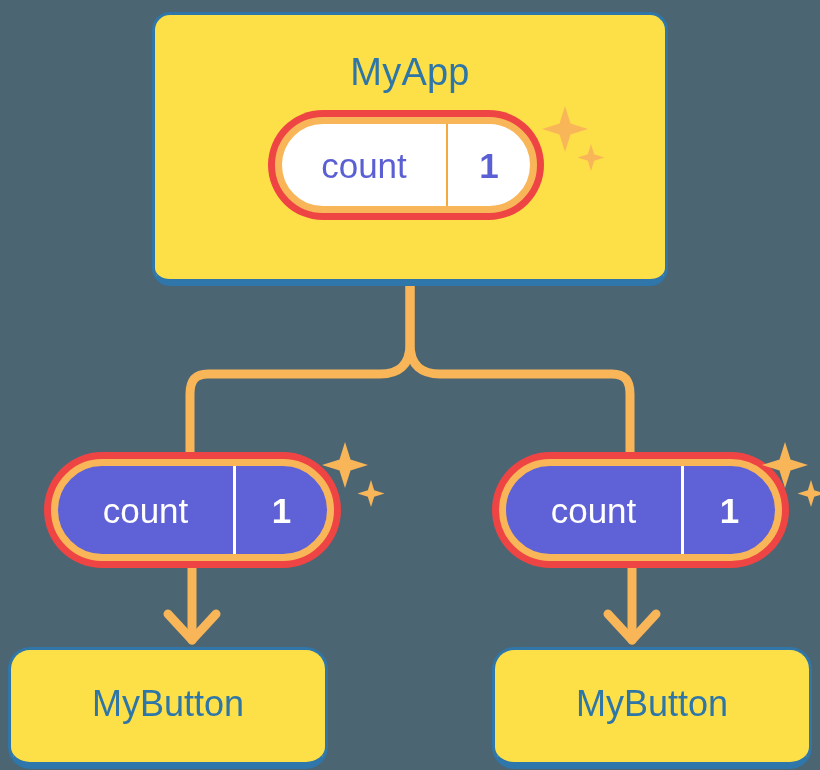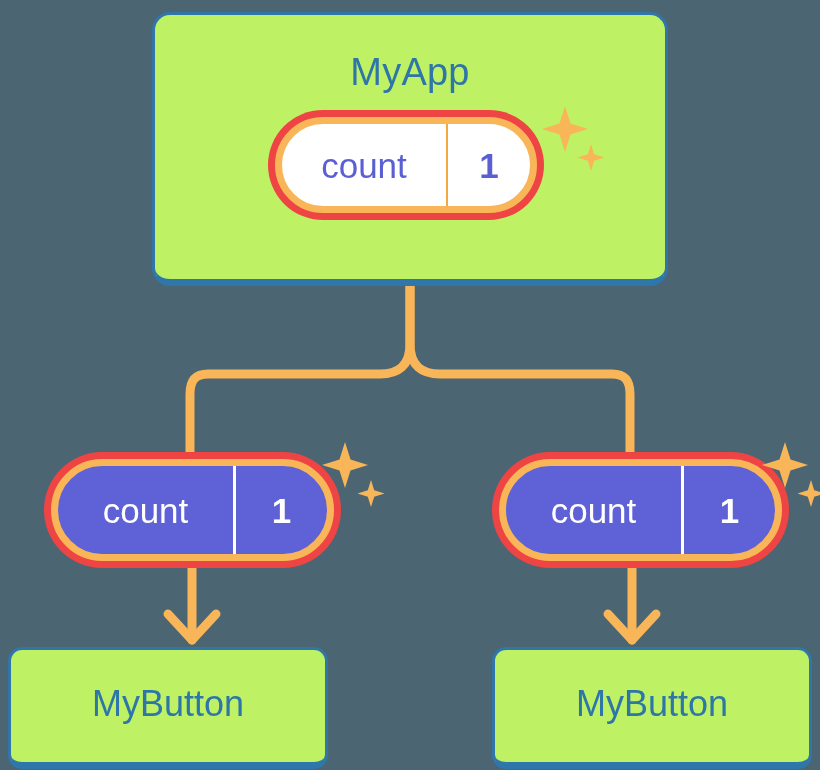--- a/index.html
+++ b/index.html
@@ -26,21 +26,21 @@
     top: 0;
     width: 820px;
     height: 770px;
     z-index: 1;
     pointer-events: none;
   }
 
   
   .card {
     position: absolute;
-    background: #bef264;
+    background: #fde047;
     border: 3px solid #3076a8;
     border-bottom: 7px solid #2f76ab;
     border-radius: 16px;
     box-sizing: border-box;
     z-index: 3;
   }
 
   
   #app-card {
     left: 152px;
@@ -56,21 +56,21 @@
     font-weight: 400;
     letter-spacing: .2px;
     line-height: 1;
     margin-top: 38px;
   }
 
   
   .leaf-card {
     width: 320px;
     height: 122px;
-    border-radius: 14px;
+    border-radius: 22px;
   }
   #leaf-card-left  { left: 8px;   top: 647px; }
   #leaf-card-right { left: 492px; top: 647px; }
   .leaf-label {
     position: absolute;
     left: 0; right: 0;
     top: 36px;
     text-align: center;
     color: #2f76a8;
     font-size: 36px;

